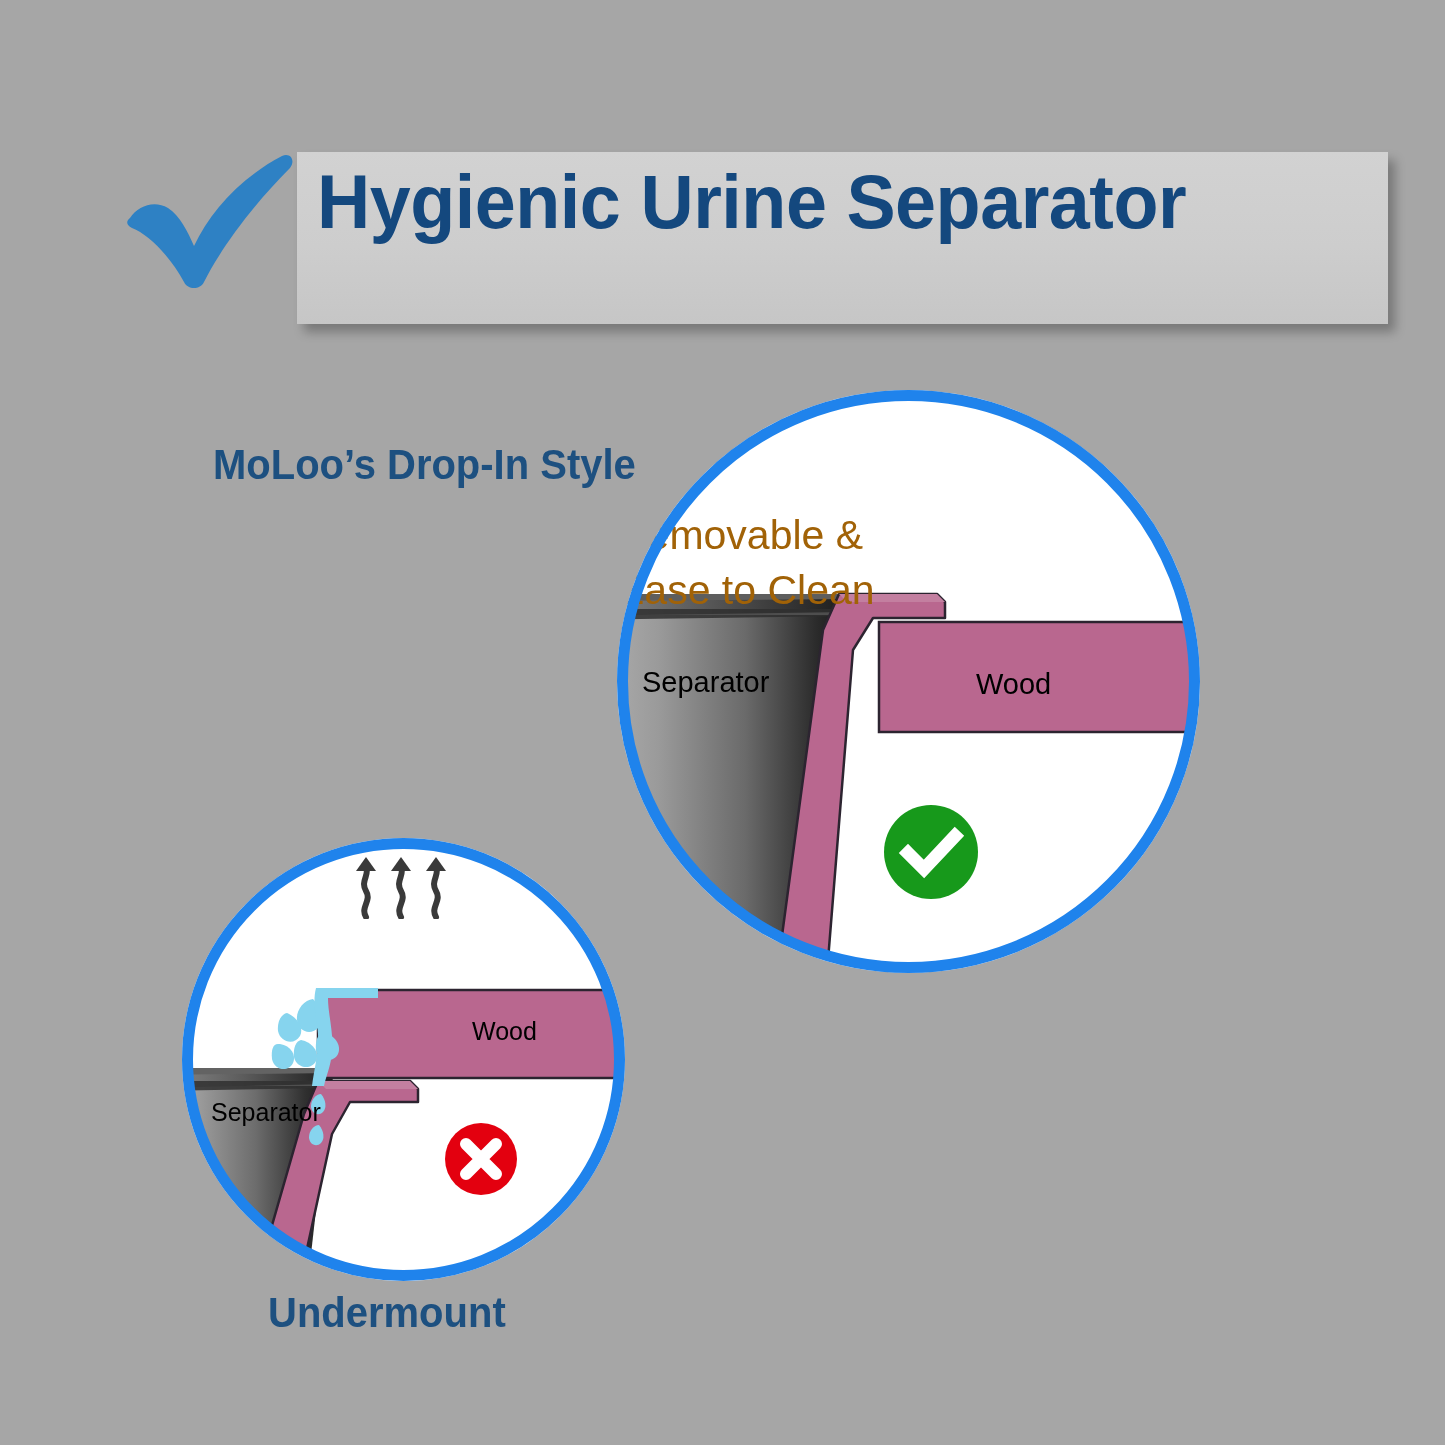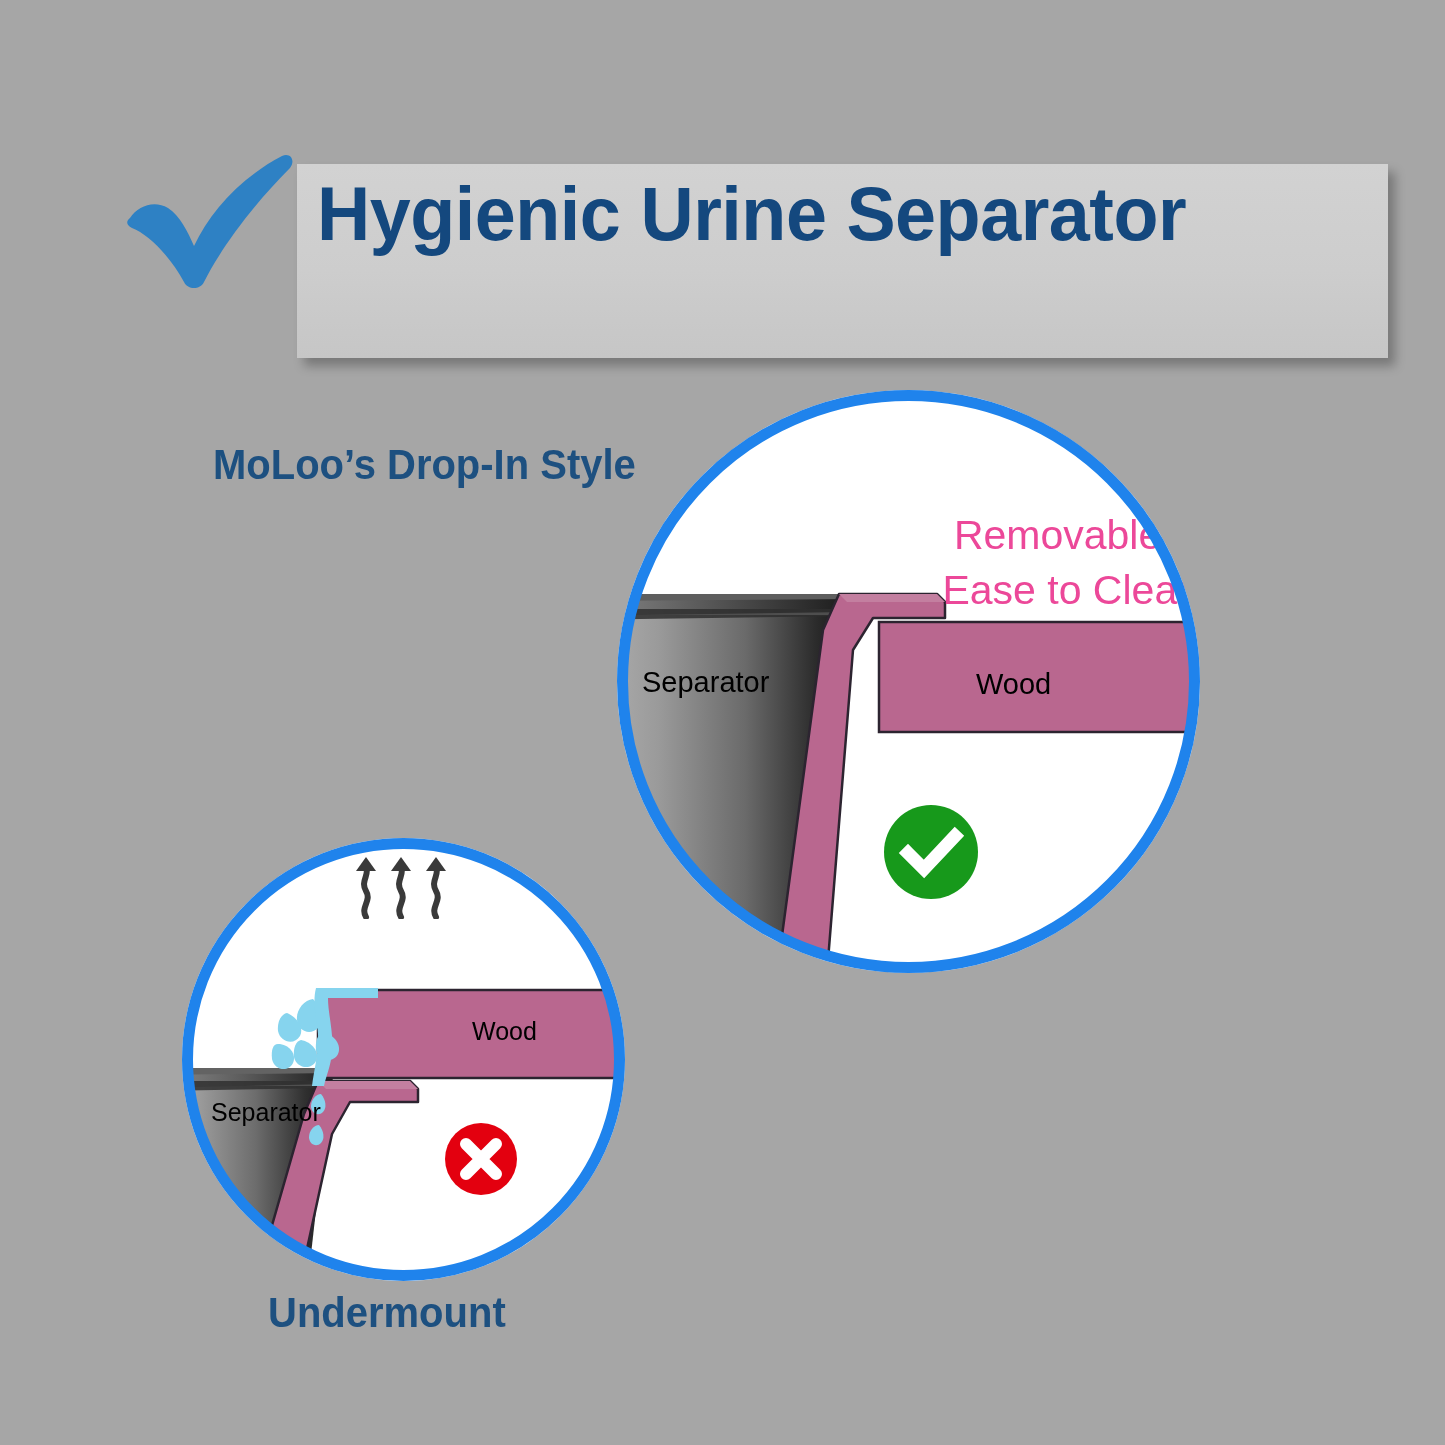--- a/index.html
+++ b/index.html
@@ -20,23 +20,23 @@
   #header-check {
     position: absolute;
     left: 124px;
     top: 150px;
     width: 180px;
     height: 140px;
   }
   #title-plate {
     position: absolute;
     left: 297px;
-    top: 164px;
+    top: 152px;
     width: 1091px;
-    height: 194px;
+    height: 172px;
     background: linear-gradient(180deg, #d2d2d2 0%, #cdcdcd 55%, #c6c6c6 100%);
     box-shadow: 7px 8px 10px rgba(0,0,0,0.28);
   }
   #title-text {
     position: absolute;
     left: 20px;
     top: 6px;
     width: 1060px;
     color: #14487e;
     font-family: "Liberation Sans Narrow", "Liberation Sans", sans-serif;
@@ -80,25 +80,25 @@
   #bubble-top { left: 617px; top: 390px; width: 583px; height: 583px; }
   #ring-top   { left: 617px; top: 390px; width: 583px; height: 583px; }
   #bubble-bottom { left: 182px; top: 838px; width: 443px; height: 443px; }
   #ring-bottom   { left: 182px; top: 838px; width: 443px; height: 443px; }
 
   .bubble-svg { position: absolute; left: 0; top: 0; }
 
   
   .bubble-head {
     position: absolute;
-    color: #ec4899;
+    color: #a16207;
     font-family: "Liberation Sans", sans-serif;
     font-size: 40px;
     line-height: 1.35;
-    text-align: right;
+    text-align: left;
     white-space: pre-line;
   }
   #head-top {
     left: 0px; top: 118px; width: 583px;
     font-size: 41px;
   }
   #head-bottom {
     left: 0px; top: 90px; width: 443px;
     font-size: 37px;
   }

